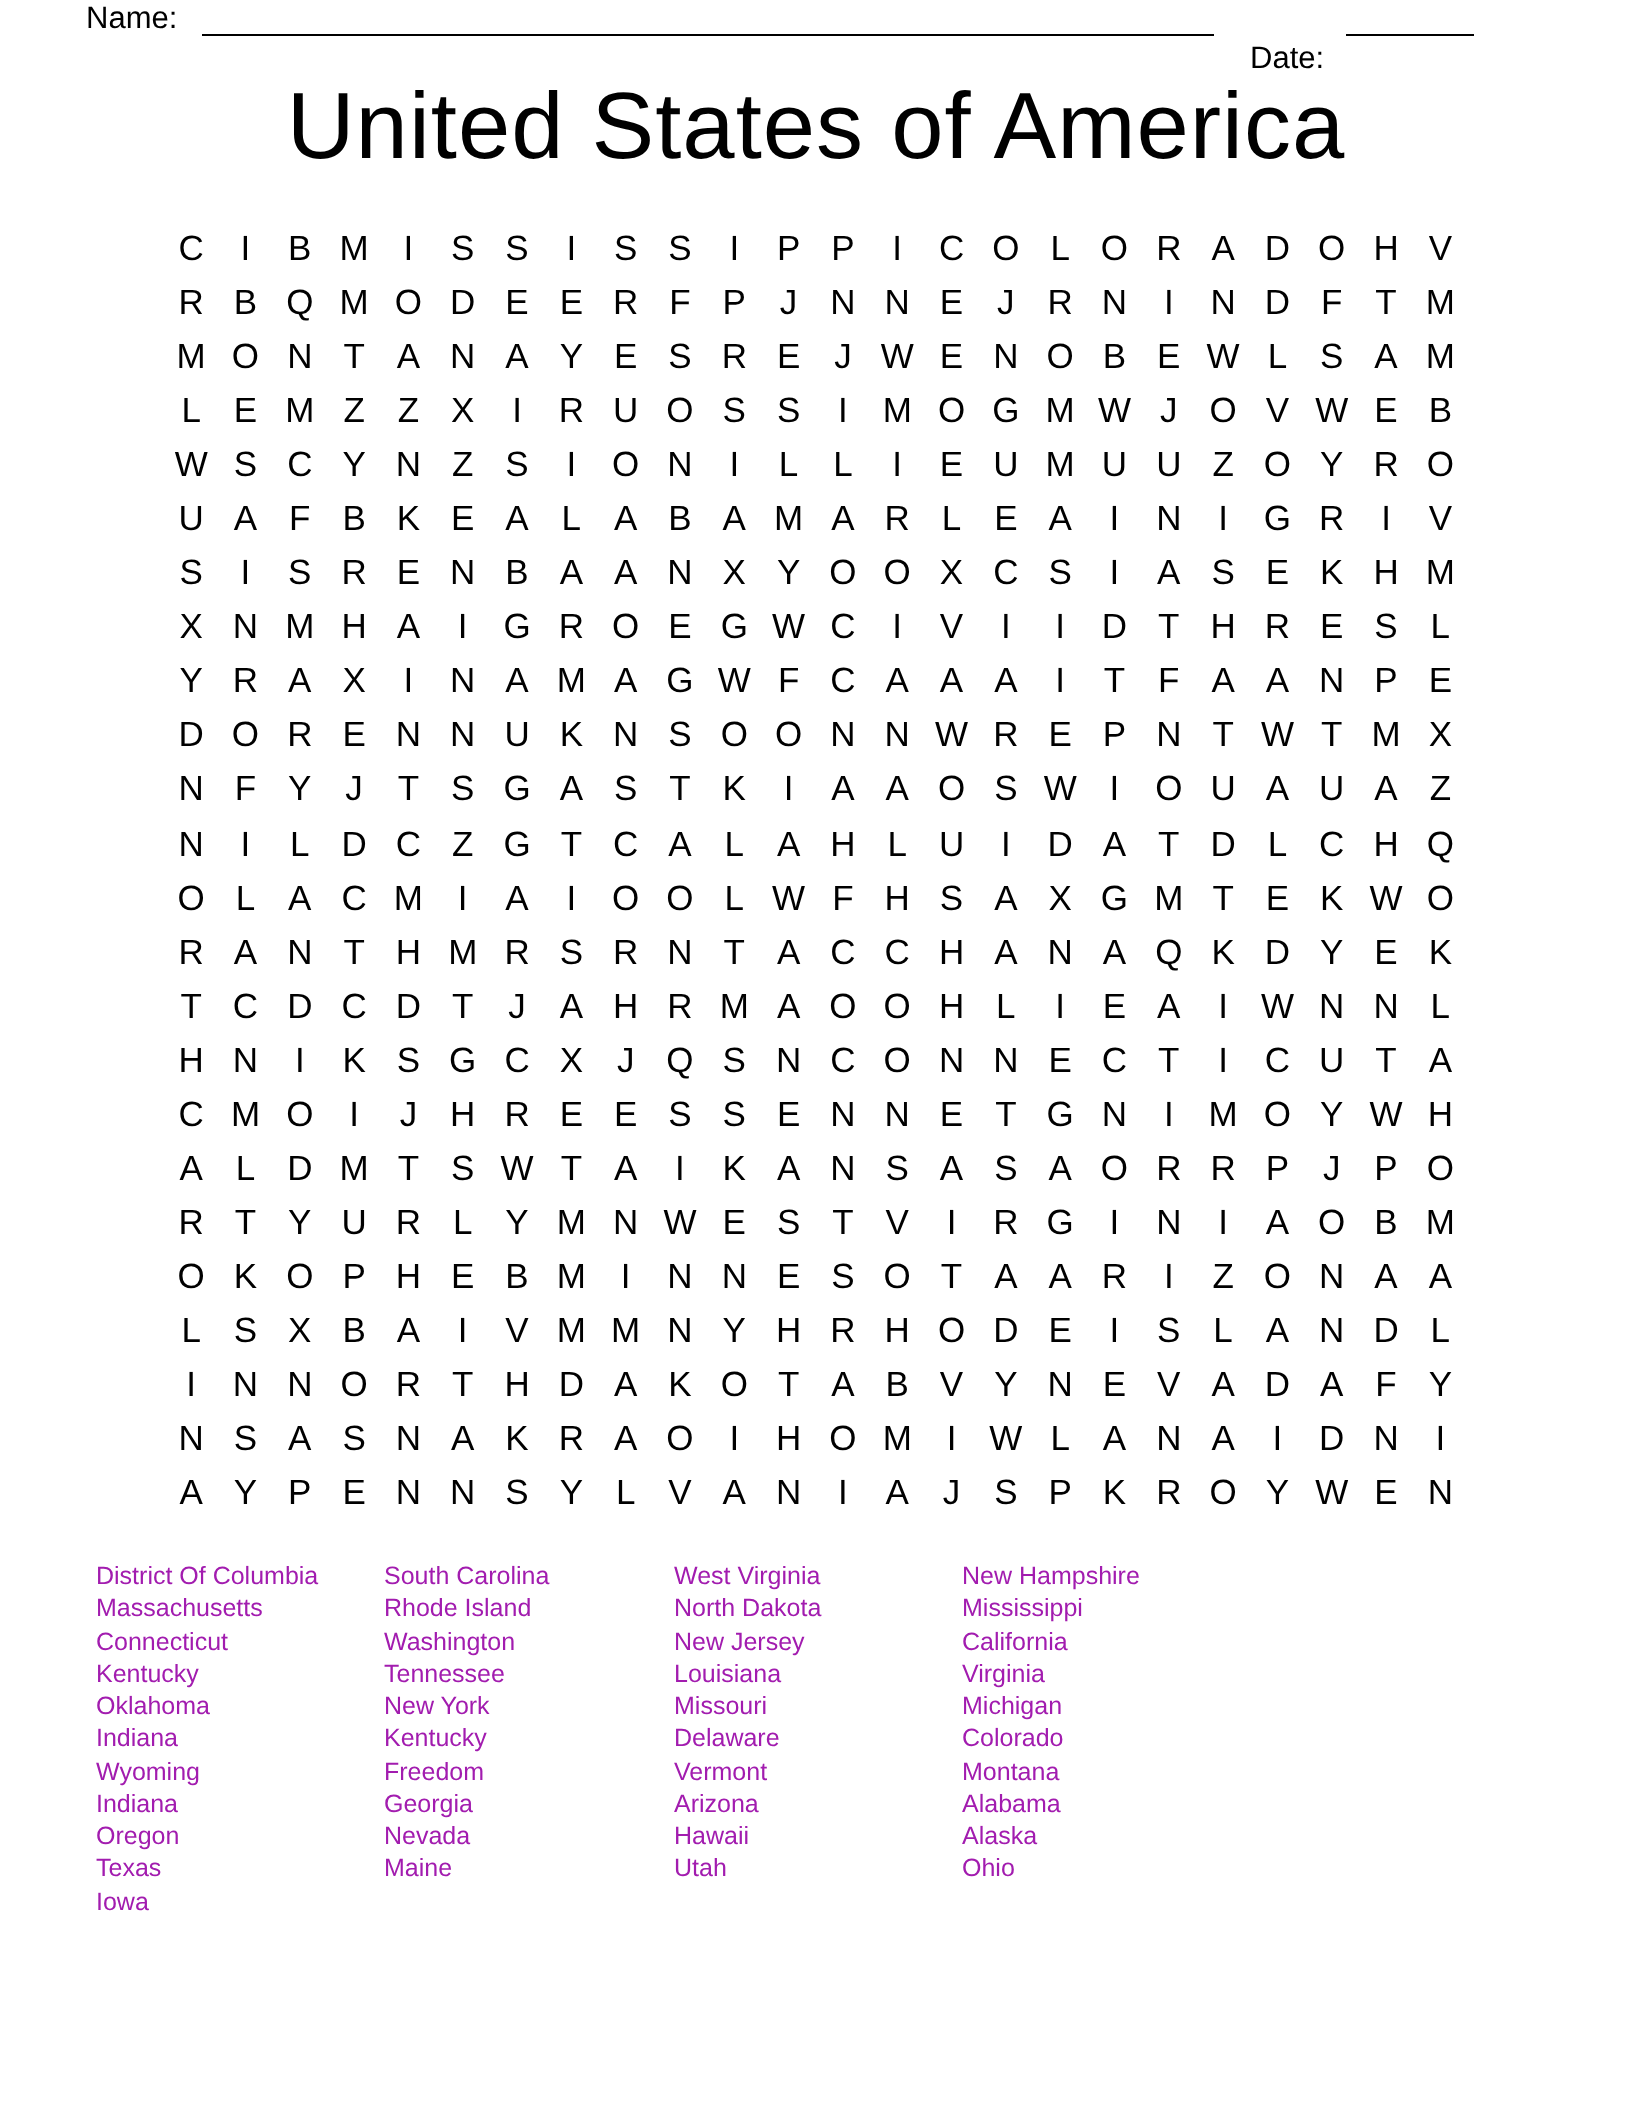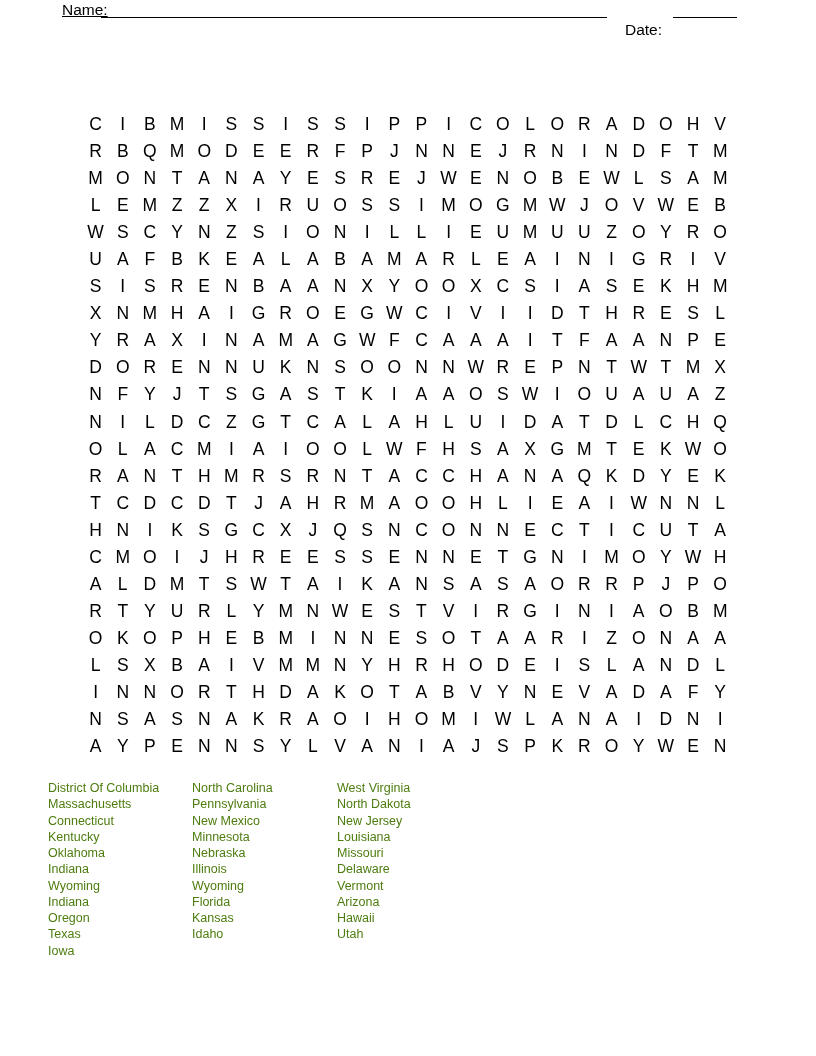--- a/index.html
+++ b/index.html
@@ -18,21 +18,21 @@
   }
   
   .hdr-label {
     position: absolute;
     top: 0px;
     font-size: 15.5px;
     line-height: 20px;
     color: #000000;
     white-space: nowrap;
   }
-  .name-label { left: 62px; text-decoration: underline; }
+  .name-label { left: 43px; }
   .date-label { left: 625px; margin-top: 20px; }
   .hline {
     position: absolute;
     height: 0;
     border-bottom: 1.4px solid #000000;
   }
   .name-line { left: 101px; top: 17px; width: 506px; }
   .date-line { left: 673px; top: 17px; width: 64px; }
   
   .title {
@@ -78,35 +78,36 @@
     top: 0;
   }
   .wcol:nth-child(1) { left: 48px; }
   .wcol:nth-child(2) { left: 192px; }
   .wcol:nth-child(3) { left: 337px; }
   .wcol:nth-child(4) { left: 481px; }
   .wcol:nth-child(5) { left: 625px; }
   .word {
     font-size: 12.5px;
     line-height: 16.25px;
-    color: #4d7c0f;
+    color: #a21caf;
     white-space: nowrap;
   }
 </style>
 </head>
 <body>
 
 <div class="page">
 
   <div class="hdr-label name-label">Name:</div>
   <div class="hline name-line"></div>
 
   <div class="hdr-label date-label">Date:</div>
   <div class="hline date-line"></div>
 
+  <div class="title">United States of America</div>
 
   <div class="grid">
       <span class="cell">C</span>
       <span class="cell">I</span>
       <span class="cell">B</span>
       <span class="cell">M</span>
       <span class="cell">I</span>
       <span class="cell">S</span>
       <span class="cell">S</span>
       <span class="cell">I</span>
@@ -688,38 +689,50 @@
         <div class="word">Kentucky</div>
         <div class="word">Oklahoma</div>
         <div class="word">Indiana</div>
         <div class="word">Wyoming</div>
         <div class="word">Indiana</div>
         <div class="word">Oregon</div>
         <div class="word">Texas</div>
         <div class="word">Iowa</div>
       </div>
       <div class="wcol">
-        <div class="word">North Carolina</div>
-        <div class="word">Pennsylvania</div>
-        <div class="word">New Mexico</div>
-        <div class="word">Minnesota</div>
-        <div class="word">Nebraska</div>
-        <div class="word">Illinois</div>
-        <div class="word">Wyoming</div>
-        <div class="word">Florida</div>
-        <div class="word">Kansas</div>
-        <div class="word">Idaho</div>
+        <div class="word">South Carolina</div>
+        <div class="word">Rhode Island</div>
+        <div class="word">Washington</div>
+        <div class="word">Tennessee</div>
+        <div class="word">New York</div>
+        <div class="word">Kentucky</div>
+        <div class="word">Freedom</div>
+        <div class="word">Georgia</div>
+        <div class="word">Nevada</div>
+        <div class="word">Maine</div>
       </div>
       <div class="wcol">
         <div class="word">West Virginia</div>
         <div class="word">North Dakota</div>
         <div class="word">New Jersey</div>
         <div class="word">Louisiana</div>
         <div class="word">Missouri</div>
         <div class="word">Delaware</div>
         <div class="word">Vermont</div>
         <div class="word">Arizona</div>
         <div class="word">Hawaii</div>
         <div class="word">Utah</div>
       </div>
+      <div class="wcol">
+        <div class="word">New Hampshire</div>
+        <div class="word">Mississippi</div>
+        <div class="word">California</div>
+        <div class="word">Virginia</div>
+        <div class="word">Michigan</div>
+        <div class="word">Colorado</div>
+        <div class="word">Montana</div>
+        <div class="word">Alabama</div>
+        <div class="word">Alaska</div>
+        <div class="word">Ohio</div>
+      </div>
     </div>
 
 </div>
 
 </body></html>

